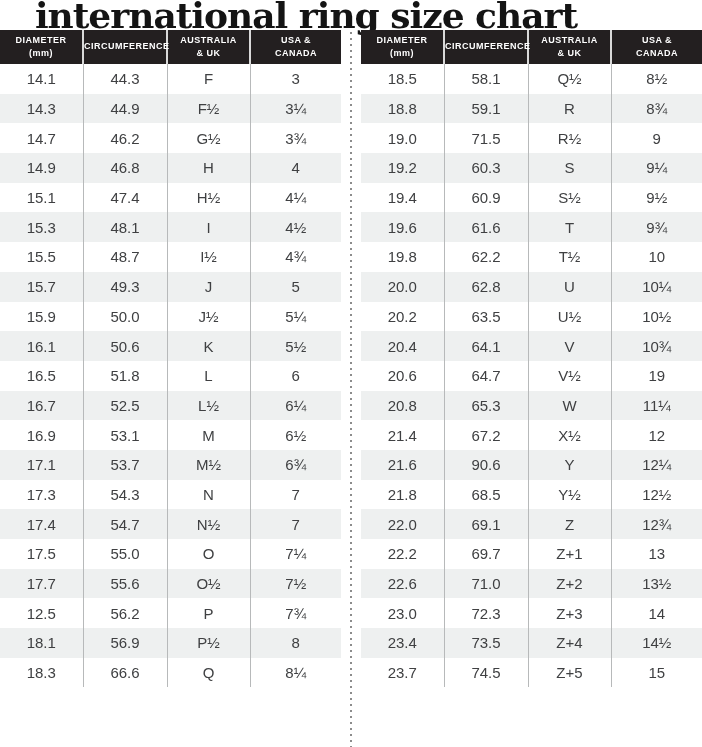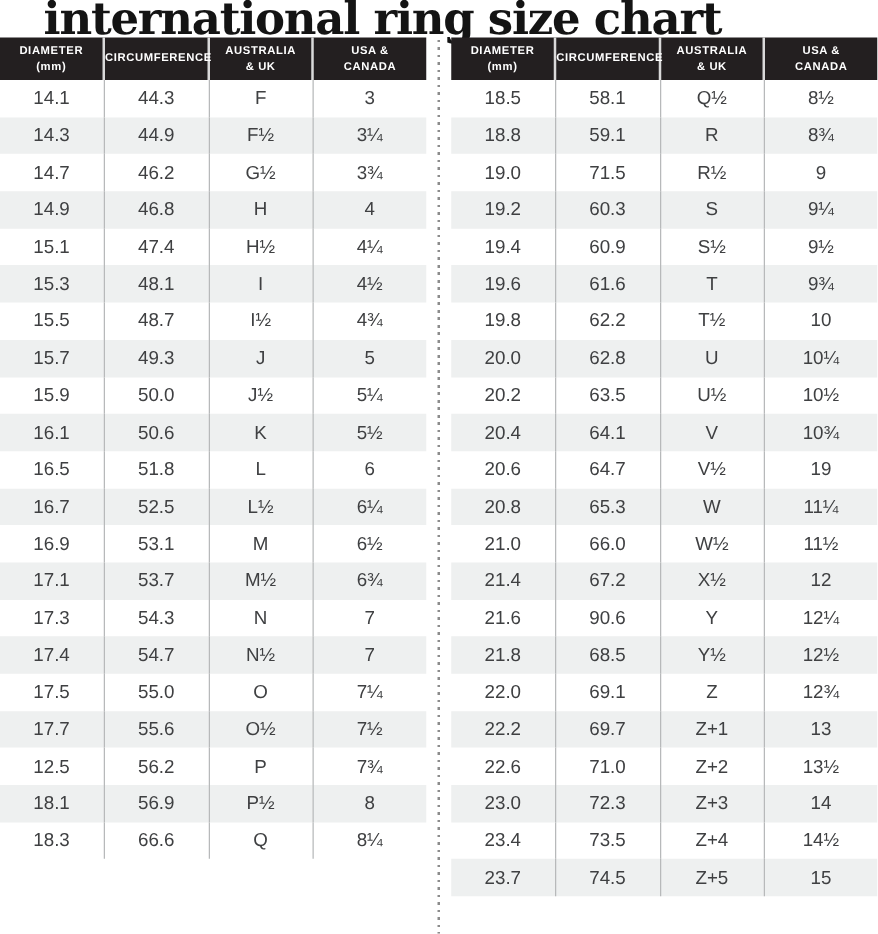--- a/index.html
+++ b/index.html
@@ -280,26 +280,20 @@
           <td>V½</td>
           <td>19</td>
         </tr>
         <tr>
           <td>20.8</td>
           <td>65.3</td>
           <td>W</td>
           <td>11¼</td>
         </tr>
         <tr>
-          <td>21.0</td>
-          <td>66.0</td>
-          <td>W½</td>
-          <td>11½</td>
-        </tr>
-        <tr>
           <td>21.4</td>
           <td>67.2</td>
           <td>X½</td>
           <td>12</td>
         </tr>
         <tr>
           <td>21.6</td>
           <td>90.6</td>
           <td>Y</td>
           <td>12¼</td>

